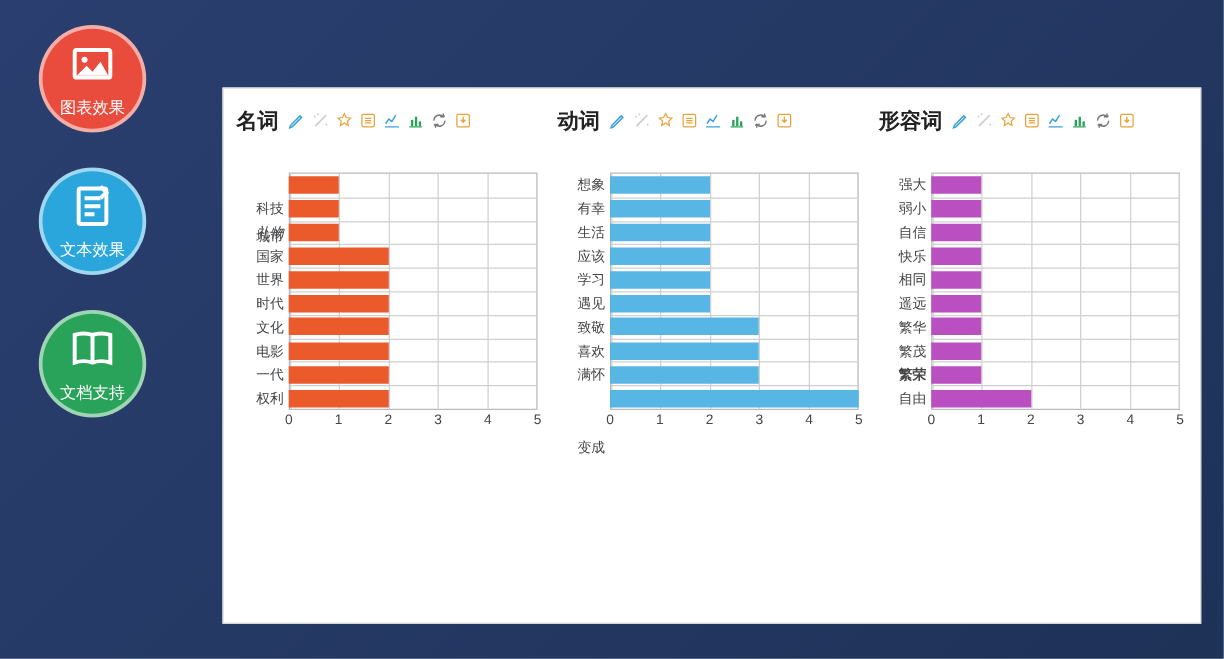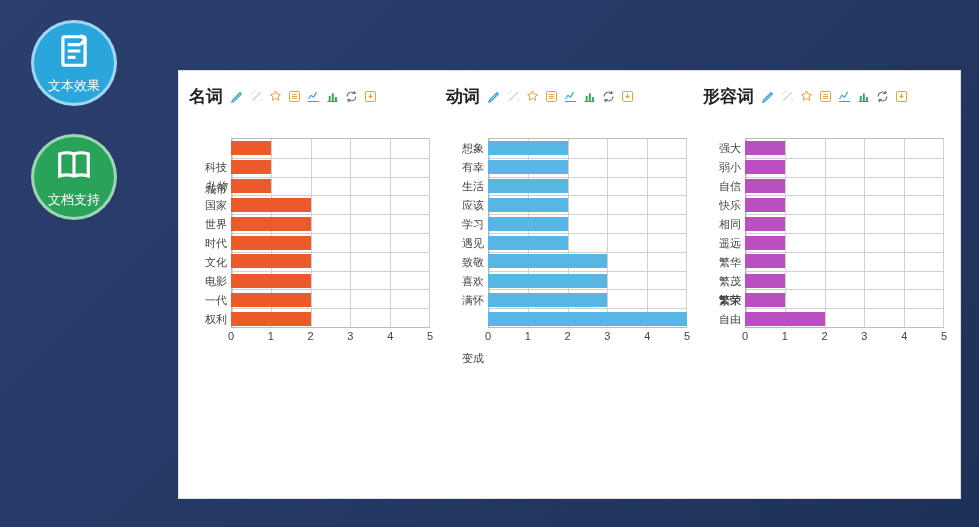--- a/index.html
+++ b/index.html
@@ -42,20 +42,28 @@
   .bars { position:absolute; inset:0; }
   .bar { position:absolute; left:0; height:14px; }
   .ylbl { position:absolute; right:100%; padding-right:4px; transform:translateY(-50%); font-size:11px; color:#444; white-space:nowrap;}
   .xaxis { position:relative; height:18px; margin-left:42px; margin-right:6px; }
   .xtick { position:absolute; top:2px; transform:translateX(-50%); font-size:11px; color:#444; }
 </style>
 </head>
 <body>
 
 <div class="sidebar">
+    <div class="side-btn red">
+      <span><svg viewBox="0 0 24 24">
+          <rect x="3" y="5" width="18" height="14" rx="1" fill="none" stroke="#fff" stroke-width="2"></rect>
+          <circle cx="8" cy="10" r="1.5" fill="#fff"></circle>
+          <path d="M4 18l5-5 3 3 4-5 4 7z" fill="#fff"></path>
+        </svg></span>
+      <span>图表效果</span>
+    </div>
     <div class="side-btn blue">
       <span><svg viewBox="0 0 24 24">
           <rect x="5" y="3" width="14" height="18" rx="1" fill="none" stroke="#fff" stroke-width="2"></rect>
           <path d="M8 8h8M8 12h8M8 16h5" stroke="#fff" stroke-width="2"></path>
           <path d="M16 2l3 3-3 3" fill="none" stroke="#fff" stroke-width="2"></path>
         </svg></span>
       <span>文本效果</span>
     </div>
     <div class="side-btn green">
       <span><svg viewBox="0 0 24 24">

